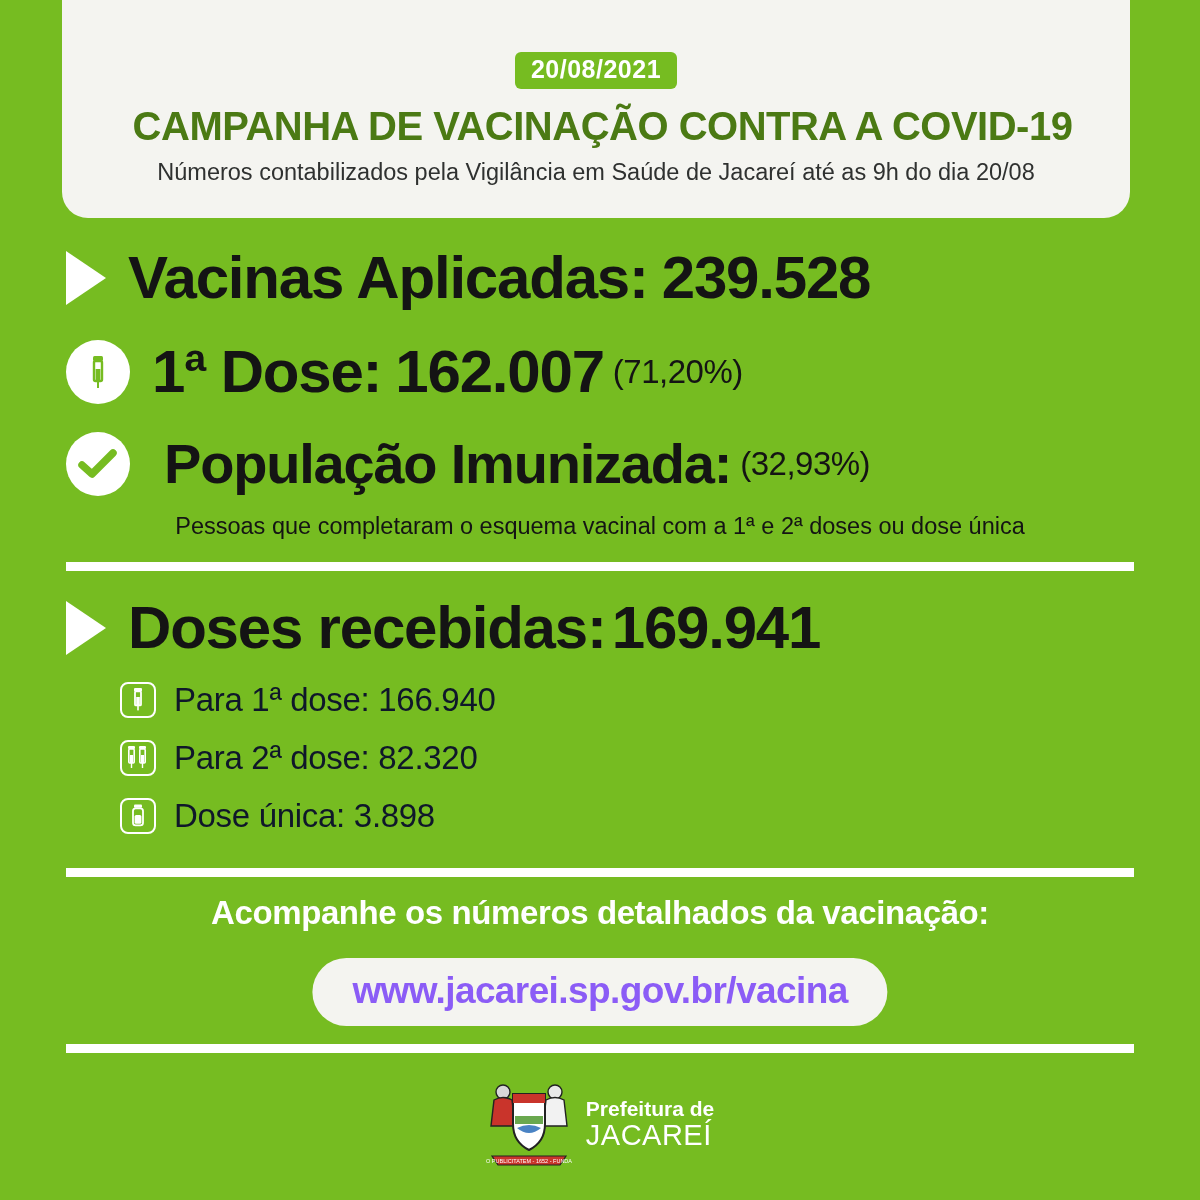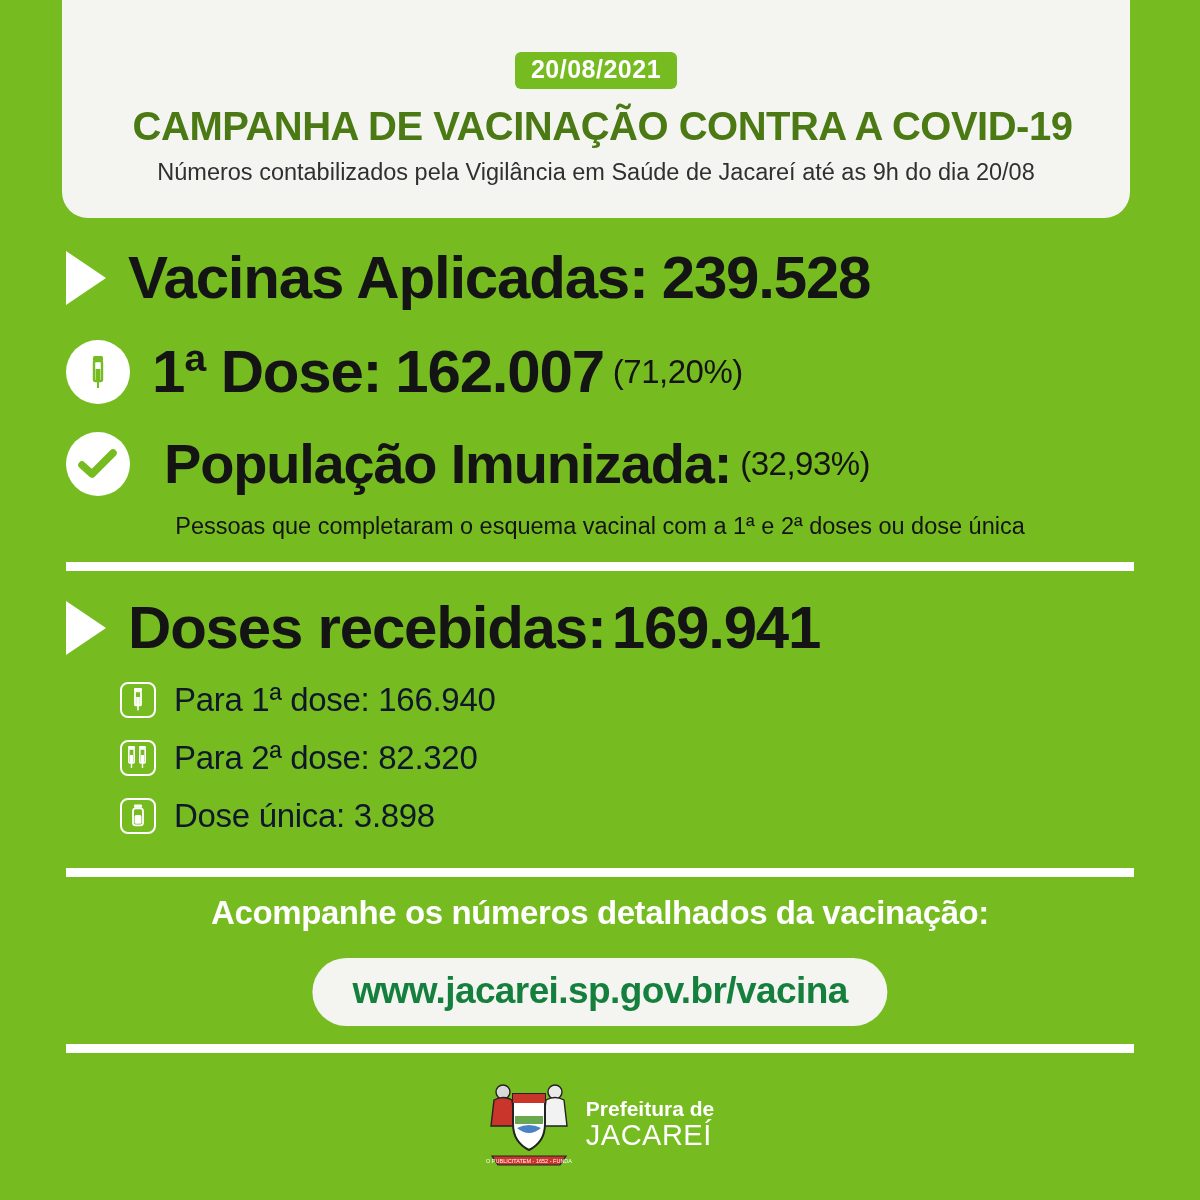--- a/index.html
+++ b/index.html
@@ -189,21 +189,21 @@
     margin-top: 38px;
   }
   .url-pill {
     position: absolute;
     left: 50%;
     transform: translateX(-50%);
     top: 958px;
     background: #f4f4f0;
     border-radius: 34px;
     padding: 12px 40px 14px 40px;
-    color: #15803d;
+    color: #8b5cf6;
     font-size: 37px;
     font-weight: bold;
     letter-spacing: -0.6px;
     white-space: nowrap;
   }
 
   
   .brand {
     position: absolute;
     left: 0;

